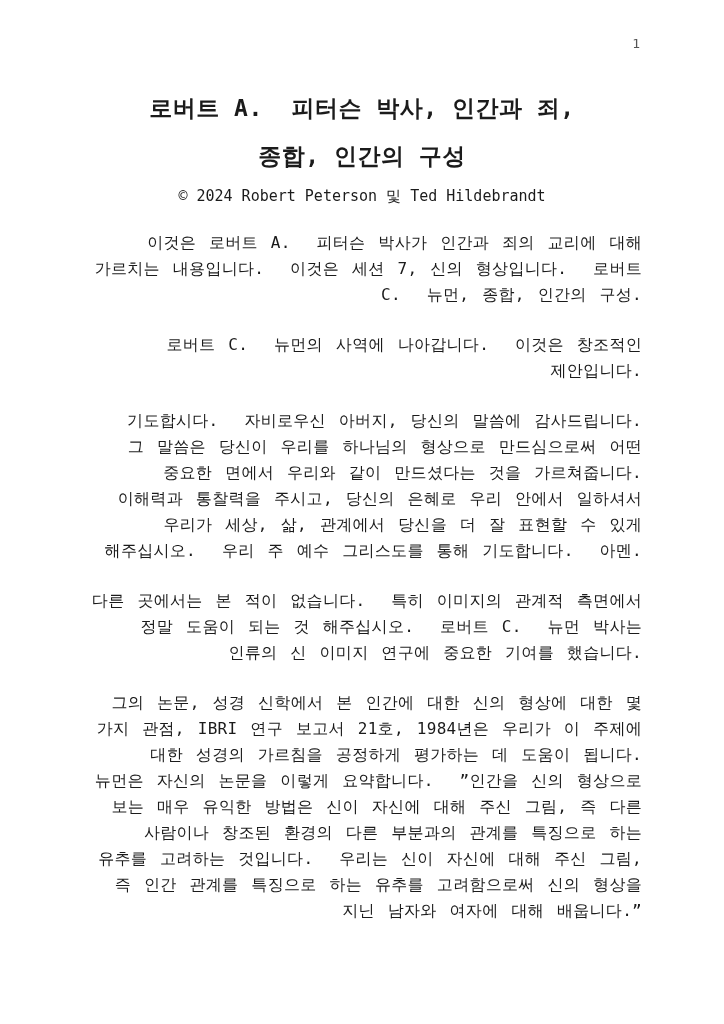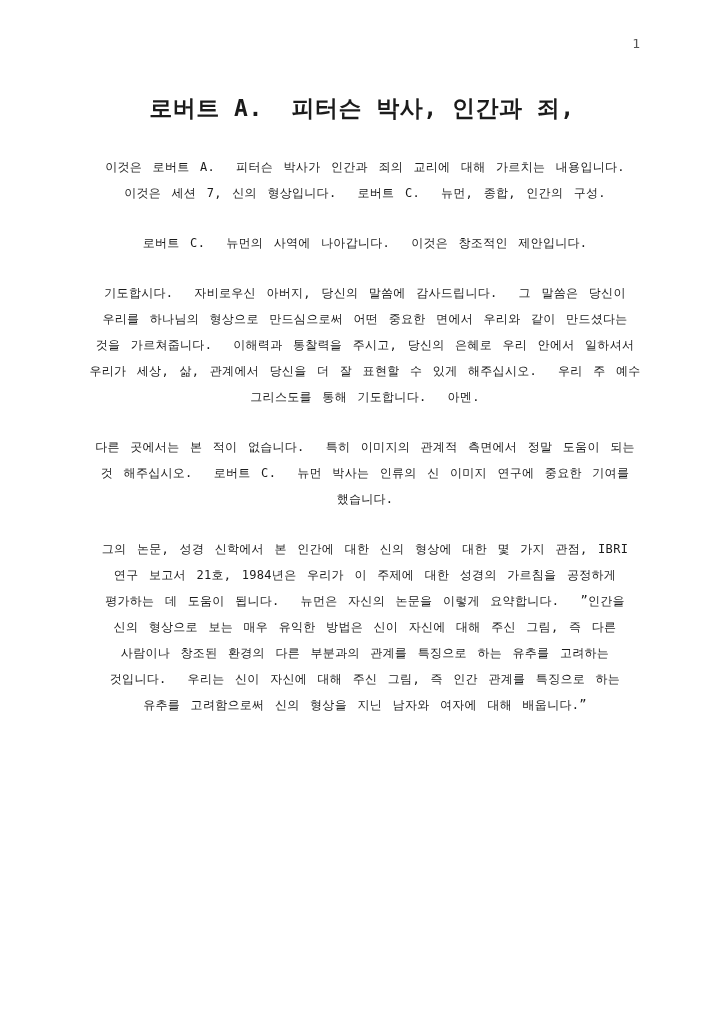--- a/index.html
+++ b/index.html
@@ -42,44 +42,46 @@
   }
   .byline {
     text-align: center;
     font-size: 15px;
     line-height: 24px;
     margin-top: 4px;
     white-space: pre-wrap;
   }
   .content {
     margin: 22px 82px 0 88px;
-    font-size: 12px;
+    font-size: 16px;
     line-height: 26px;
     letter-spacing: 0.3px;
     word-spacing: 3px;
-    text-align: center;
+    text-align: right;
   }
   .content p {
     margin: 0 0 24px 0;
     white-space: pre-wrap;
     word-break: keep-all;
     overflow-wrap: break-word;
   }
 </style>
 </head>
 <body>
 
 <div class="page">
 
   <div class="page-number">1</div>
 
   <div class="doc-title">
     <div class="title-line">로버트 A.  피터슨 박사, 인간과 죄,</div>
+    <div class="title-line">종합, 인간의 구성</div>
   </div>
 
+  <div class="byline">© 2024 Robert Peterson 및 Ted Hildebrandt</div>
 
   <div class="content">
     <p>이것은 로버트 A.  피터슨 박사가 인간과 죄의 교리에 대해 가르치는 내용입니다.  이것은 세션 7, 신의 형상입니다.  로버트 C.  뉴먼, 종합, 인간의 구성.</p>
     <p>로버트 C.  뉴먼의 사역에 나아갑니다.  이것은 창조적인 제안입니다.</p>
     <p>기도합시다.  자비로우신 아버지, 당신의 말씀에 감사드립니다.  그 말씀은 당신이 우리를 하나님의 형상으로 만드심으로써 어떤 중요한 면에서 우리와 같이 만드셨다는 것을 가르쳐줍니다.  이해력과 통찰력을 주시고, 당신의 은혜로 우리 안에서 일하셔서 우리가 세상, 삶, 관계에서 당신을 더 잘 표현할 수 있게 해주십시오.  우리 주 예수 그리스도를 통해 기도합니다.  아멘.</p>
     <p>다른 곳에서는 본 적이 없습니다.  특히 이미지의 관계적 측면에서 정말 도움이 되는 것 해주십시오.  로버트 C.  뉴먼 박사는 인류의 신 이미지 연구에 중요한 기여를 했습니다.</p>
     <p>그의 논문, 성경 신학에서 본 인간에 대한 신의 형상에 대한 몇 가지 관점, IBRI 연구 보고서 21호, 1984년은 우리가 이 주제에 대한 성경의 가르침을 공정하게 평가하는 데 도움이 됩니다.  뉴먼은 자신의 논문을 이렇게 요약합니다.  ”인간을 신의 형상으로 보는 매우 유익한 방법은 신이 자신에 대해 주신 그림, 즉 다른 사람이나 창조된 환경의 다른 부분과의 관계를 특징으로 하는 유추를 고려하는 것입니다.  우리는 신이 자신에 대해 주신 그림, 즉 인간 관계를 특징으로 하는 유추를 고려함으로써 신의 형상을 지닌 남자와 여자에 대해 배웁니다.”</p>
   </div>
 
 </div>

